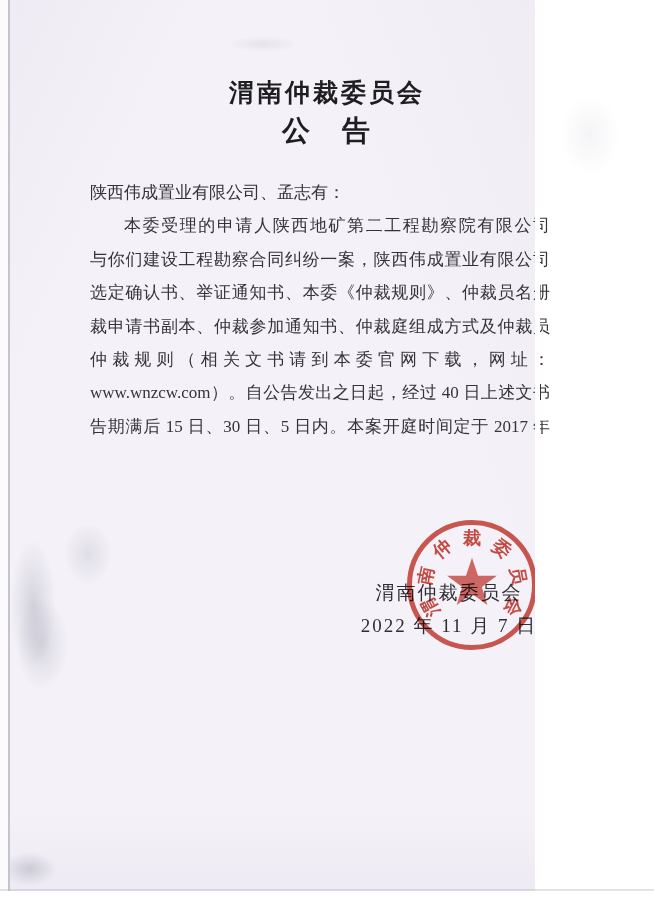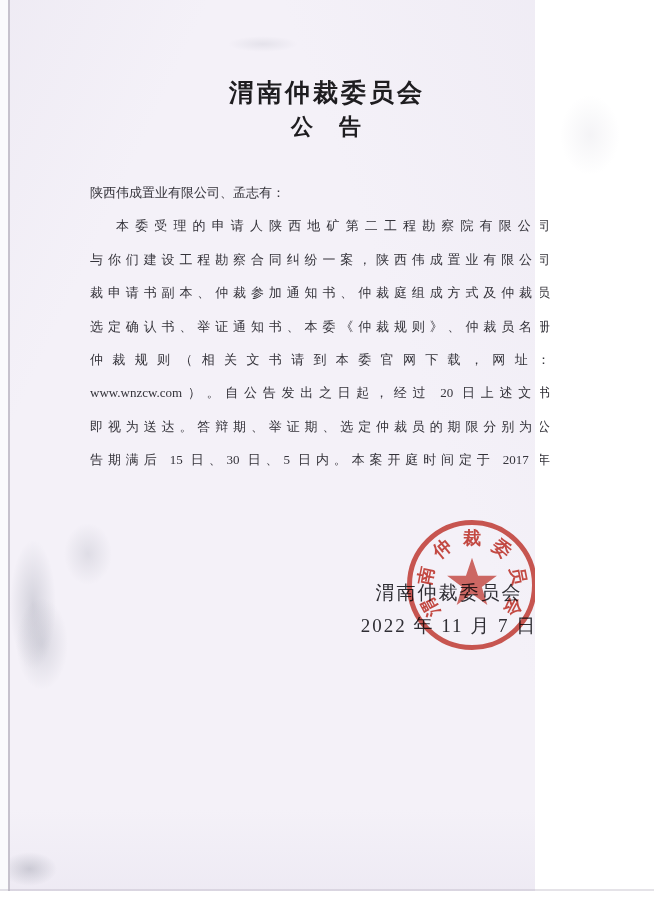--- a/index.html
+++ b/index.html
@@ -21,25 +21,25 @@
   .edge-right-strip{position:absolute;right:0;top:0;width:5px;height:899px;background:#ffffff;}
   .edge-bottom-strip{position:absolute;left:0;bottom:0;width:654px;height:8px;background:#ffffff;}
   .edge-bottom-line{position:absolute;left:0;bottom:8px;width:654px;height:2px;background:rgba(180,176,190,.35);}
 
   .title{
     position:absolute;left:0;top:76px;width:654px;text-align:center;
     font-size:25px;font-weight:bold;letter-spacing:3px;color:#1e1d20;
   }
   .subtitle{
     position:absolute;left:0;top:112px;width:654px;text-align:center;
-    font-size:22px;font-weight:bold;letter-spacing:2px;color:#1e1d20;
+    font-size:28px;font-weight:bold;letter-spacing:2px;color:#1e1d20;
   }
   .body-text{
     position:absolute;left:90px;top:176px;width:460px;
-    font-size:13px;line-height:33.4px;color:#34333a;
+    font-size:17px;line-height:33.4px;color:#34333a;
   }
   .line{white-space:nowrap;}
   .line.j{white-space:normal;text-align:justify;text-align-last:justify;}
   .line.ind{text-indent:2em;}
 
   .signoff{
     position:absolute;left:339px;top:576px;width:220px;text-align:center;
     font-size:19px;line-height:33px;color:#2f2e34;letter-spacing:2px;
   }
 
@@ -72,25 +72,24 @@
 
 <div class="scan">
 
   <div class="title">渭南仲裁委员会</div>
   <div class="subtitle">公　告</div>
 
   <div class="body-text">
     <div class="line">陕西伟成置业有限公司、孟志有：</div>
     <div class="line j ind">本委受理的申请人陕西地矿第二工程勘察院有限公司</div>
     <div class="line j">与你们建设工程勘察合同纠纷一案，陕西伟成置业有限公司</div>
+    <div class="line j">选定确认书、举证通知书、本委《仲裁规则》、仲裁员名册</div>
     <div class="line j">裁申请书副本、仲裁参加通知书、仲裁庭组成方式及仲裁员</div>
-    <div class="line j">选定确认书、举证通知书、本委《仲裁规则》、仲裁员名册</div>
     <div class="line j">仲裁规则（相关文书请到本委官网下载，网址：</div>
-    <div class="line j">www.wnzcw.com）。自公告发出之日起，经过 20 日上述文书</div>
-    <div class="line j">即视为送达。答辩期、举证期、选定仲裁员的期限分别为公</div>
+    <div class="line j">www.wnzcw.com）。自公告发出之日起，经过 40 日上述文书</div>
     <div class="line j">告期满后 15 日、30 日、5 日内。本案开庭时间定于 2017 年</div>
   </div>
 
   <div class="signoff">
     <div>渭南仲裁委员会</div>
     <div>2022 年 11 月 7 日</div>
   </div>
 
   <div class="stamp" style="border-color: rgba(197, 53, 43, 0.816);">
     <svg class="star" viewBox="-30 -30 60 60" xmlns="http://www.w3.org/2000/svg">

